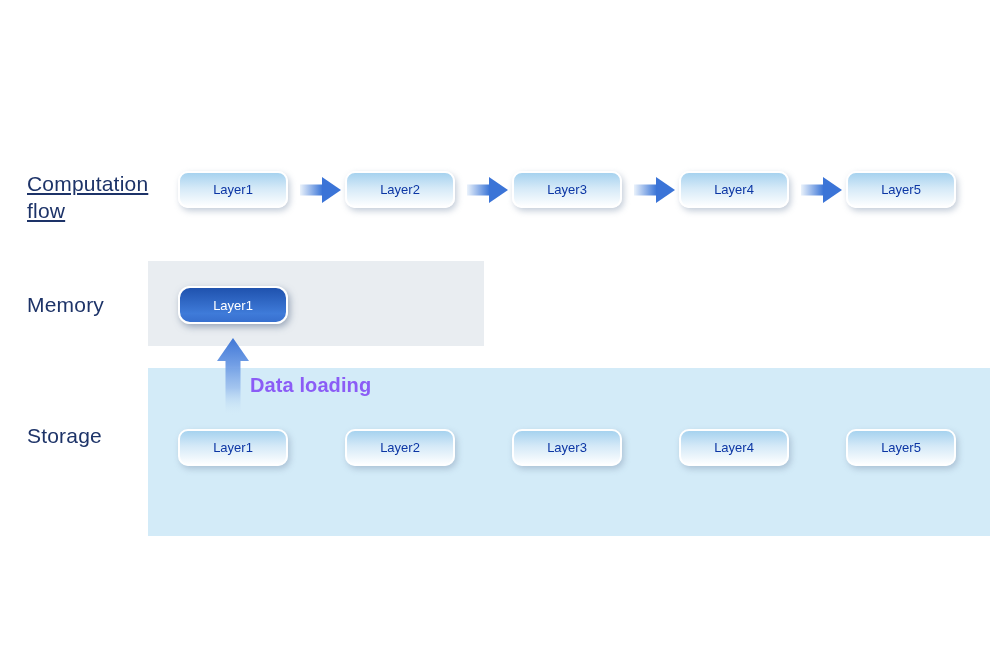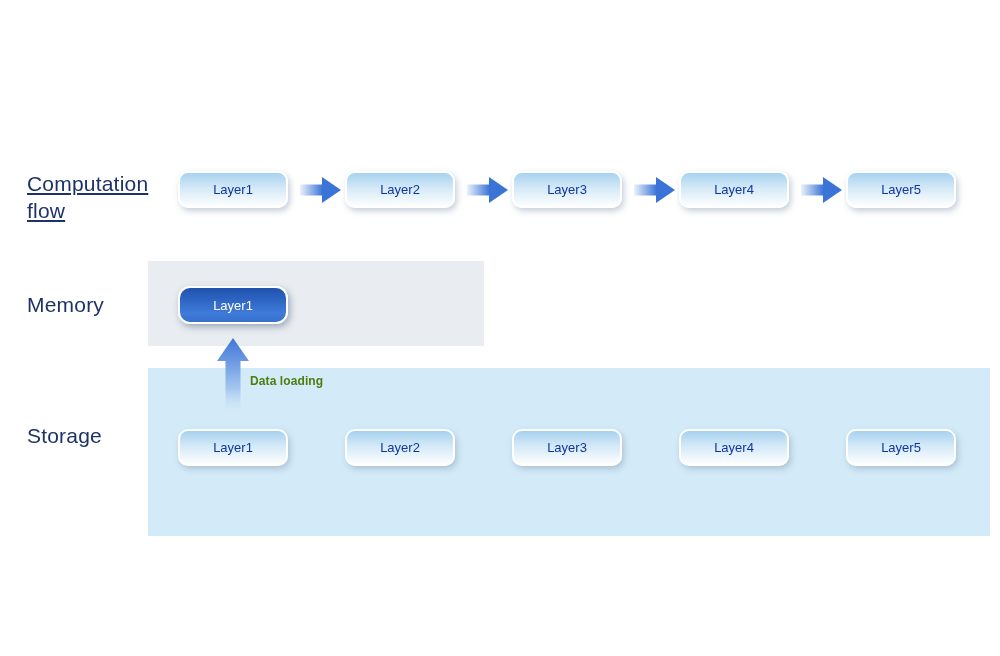--- a/index.html
+++ b/index.html
@@ -55,22 +55,22 @@
     background: linear-gradient(180deg, #1f52ae 0%, #3f7bd9 75%, #376fce 100%);
     box-shadow: 2px 3px 7px rgba(90,110,140,0.55);
   }
 
   .flow-arrow { position: absolute; top: 176px; width: 44px; height: 28px; }
   .up-arrow   { position: absolute; left: 215px; top: 336px; width: 36px; height: 80px; }
 
   .data-loading {
     position: absolute;
     left: 250px; top: 374px;
-    font-size: 12px; font-weight: 700;
-    color: #4d7c0f;
+    font-size: 20px; font-weight: 700;
+    color: #8b5cf6;
     letter-spacing: 0.1px;
   }
   .defs-holder { position: absolute; width: 0; height: 0; overflow: hidden; }
 </style>
 </head>
 <body>
 
 <div class="canvas">
 
   <svg class="defs-holder" aria-hidden="true">

